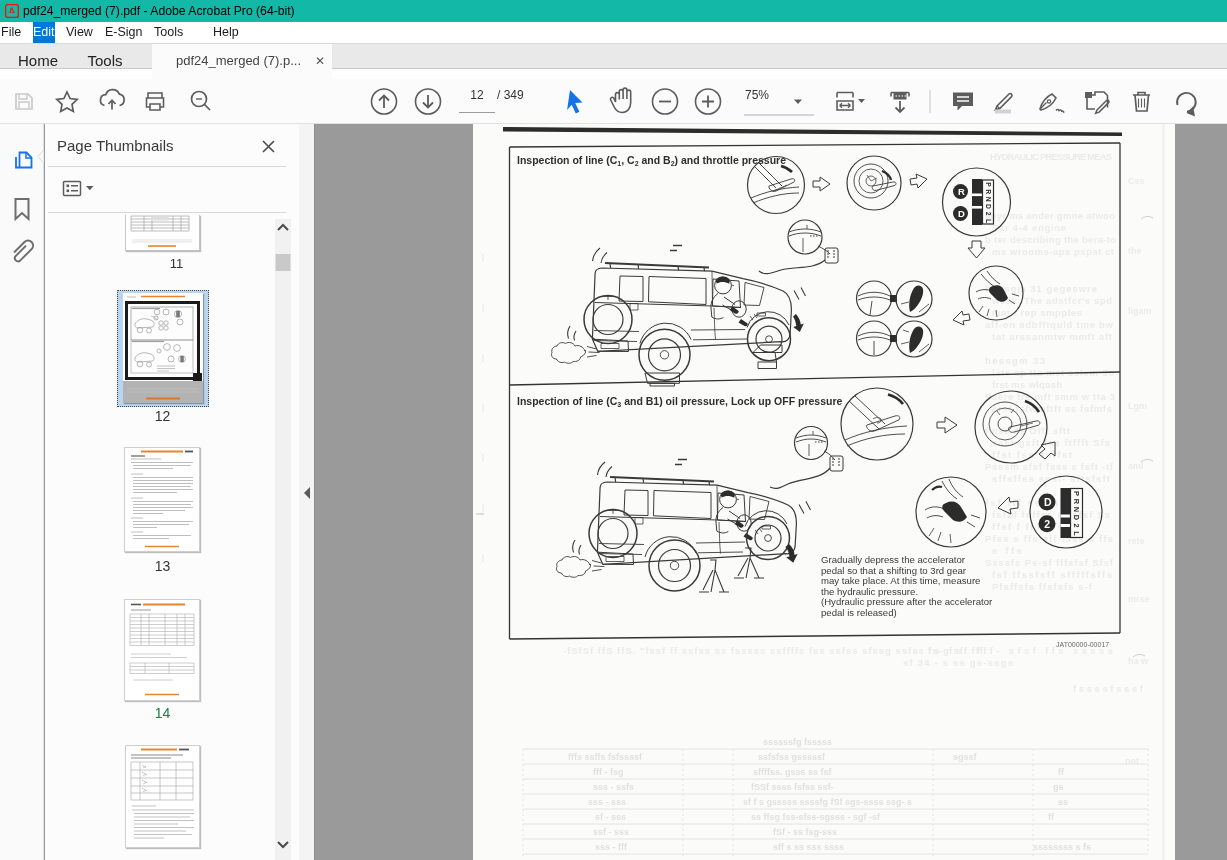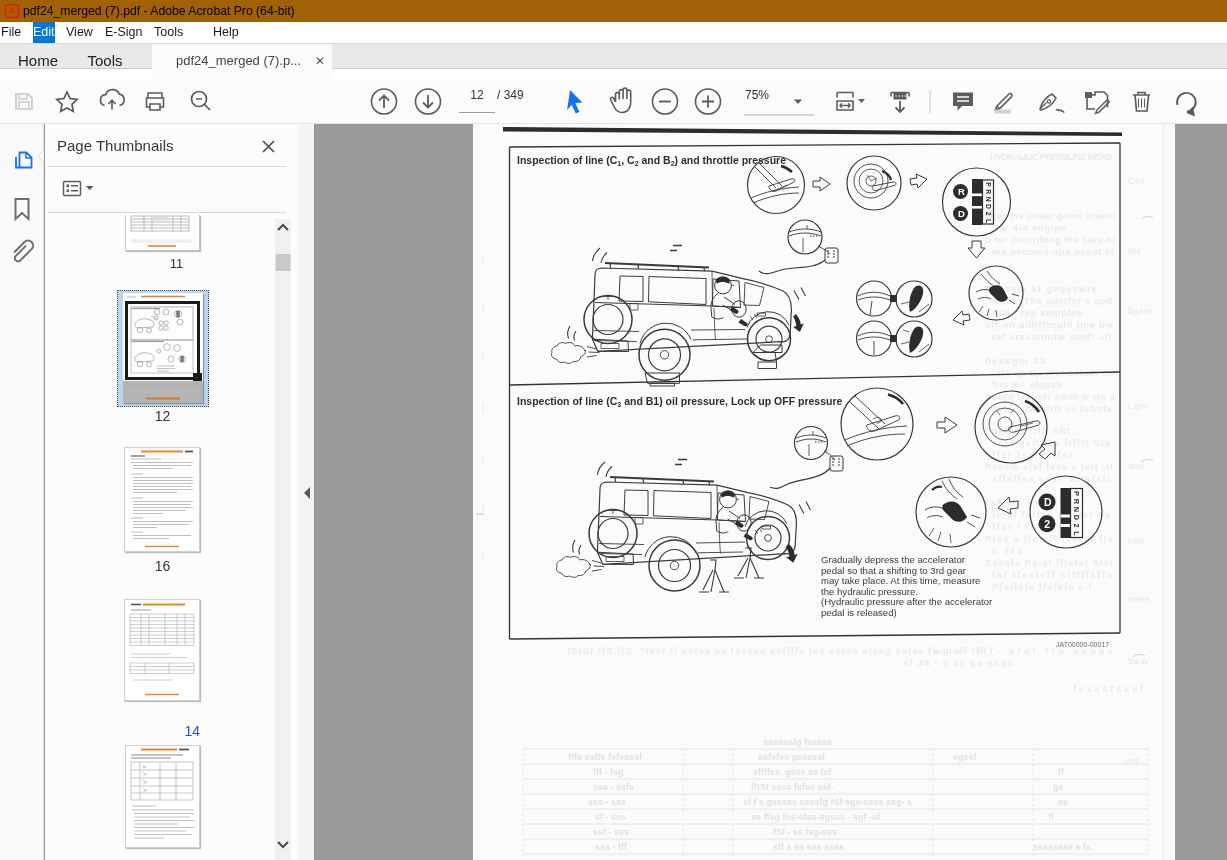--- a/index.html
+++ b/index.html
@@ -1,19 +1,19 @@
 <!DOCTYPE html>
 <html><head>
 <meta charset="utf-8">
 <style>
 * { margin:0; padding:0; box-sizing:border-box; }
 html,body { width:1227px; height:860px; overflow:hidden; font-family:"Liberation Sans", sans-serif; background:#fff; }
 #app { position:relative; width:1227px; height:860px; }
 
-#titlebar { position:absolute; left:0; top:0; width:1227px; height:22px; background:#a16207;padding-left:44px; }
+#titlebar { position:absolute; left:0; top:0; width:1227px; height:22px; background:#14b8a6;padding-left:44px; }
 #titlebar .ttext { position:absolute; left:23px; top:4px; font-size:12.2px; color:#000; }
 
 #menubar { position:absolute; left:0; top:22px; width:1227px; height:21px; background:#fff; font-size:12.5px; color:#1a1a1a; }
 #menubar .mi { position:absolute; top:0; height:21px; line-height:21px; padding:0 0; }
 #menubar .sel { background:#0078d7; color:#fff; }
 
 #tabbar { position:absolute; left:0; top:43px; width:1227px; height:26px; background:#e9e9e9; border-top:1px solid #d9d9d9; border-bottom:1px solid #cbcbcb; }
 .tab { position:absolute; top:0; height:35px; line-height:34px; font-size:15px; color:#222; text-align:center; }
 #tab-doc { left:152px; width:180px; background:#fbfbfb; height:36px; font-size:13px; color:#444; text-align:left; padding-left:24px; }
 #tab-doc .x { position:absolute; right:7px; top:0; font-size:12px; color:#555; }
@@ -240,38 +240,38 @@
           <g stroke="#a8a8a8" stroke-width="0.75">
             <path d="M6 11 h30 M6 14.5 h62 M8 17.5 h58 M8 20.5 h40"></path>
             <path d="M6 26 h12 M8 29.5 h60 M8 32.5 h60 M8 35.5 h60 M8 38.5 h58 M8 41.5 h60 M8 44.5 h44"></path>
             <path d="M6 50 h12 M8 53.5 h60 M8 56.5 h58 M8 59.5 h60 M8 62.5 h52 M8 65.5 h30"></path>
             <path d="M6 70 h12 M8 73.5 h60 M8 76.5 h56 M8 79.5 h24"></path>
             <path d="M6 84 h12 M8 87.5 h58 M8 90.5 h36"></path>
           </g>
           <path d="M20 98.5 h34" stroke="#e8862e" stroke-width="1.4"></path>
         </svg>
       </div>
-      <div style="position:absolute;left:80px;top:434px;width:75px;text-align:center;font-size:14px;color:#333">16</div>
+      <div style="position:absolute;left:80px;top:434px;width:75px;text-align:center;font-size:14px;color:#333">13</div>
       
       <div style="position:absolute;left:79px;top:475px;width:76px;height:102px;background:#fff;border:1px solid #cfcfcf;box-shadow:1px 1px 1px rgba(0,0,0,0.25)">
         <svg width="74" height="100" viewBox="0 0 74 100" fill="none">
           <path d="M6 4.5 h10" stroke="#555" stroke-width="1.6"></path>
           <path d="M18 4.5 h42" stroke="#e8862e" stroke-width="1.8"></path>
           <path d="M6 10 h20" stroke="#999" stroke-width="1"></path>
           <g stroke="#adadad" stroke-width="0.6">
             <path d="M5 14 h64 M5 17.5 h64 M5 21 h64 M5 24.5 h64 M5 28 h64 M5 31.5 h64 M5 35 h64 M5 38.5 h64 M5 42 h64 M5 45.5 h64"></path>
             <path d="M5 14 v31.5 M16 14 v31.5 M24 14 v31.5 M40 14 v31.5 M52 14 v31.5 M60 14 v31.5 M69 14 v31.5"></path>
             <path d="M6 54 h40 M6 57.5 h56"></path>
             <path d="M5 63 h64 M5 66.5 h64 M5 70 h64 M5 73.5 h64 M5 63 v10.5 M20 63 v10.5 M44 63 v10.5 M69 63 v10.5"></path>
             <path d="M8 80 h40"></path>
           </g>
           <path d="M20 94.5 h34" stroke="#e8862e" stroke-width="1.4"></path>
         </svg>
       </div>
-      <div style="position:absolute;left:80px;top:599px;width:75px;text-align:right;font-size:14px;color:#1d4ed8">14</div>
+      <div style="position:absolute;left:80px;top:581px;width:75px;text-align:center;font-size:14px;color:#15803d">14</div>
       
       <div style="position:absolute;left:80px;top:621px;width:75px;height:103px;background:#fff;border:1px solid #cfcfcf;box-shadow:1px 1px 1px rgba(0,0,0,0.25)">
         <svg width="73" height="101" viewBox="0 0 73 101" fill="none">
           <path d="M15 3.5 h36" stroke="#e8862e" stroke-width="1.8"></path>
           <path d="M53 3.5 h10" stroke="#555" stroke-width="1.8"></path>
           <path d="M5 9 h52 M5 12 h40" stroke="#888" stroke-width="1"></path>
           <g stroke="#a8a8a8" stroke-width="0.65">
             <rect x="5" y="16" width="62" height="38"></rect>
             <path d="M5 24 h62 M5 32 h62 M5 40 h62 M5 47 h62 M14 16 v38 M34 16 v38 M50 16 v38"></path>
             <path d="M16 19 l4 3 M17 22 l3 -2 M16 26 l5 3 M17 30 l3 -2 M16 34 l5 3 M17 38 l4 -2 M16 42 l5 3 M17 46 l3 -2"></path>

